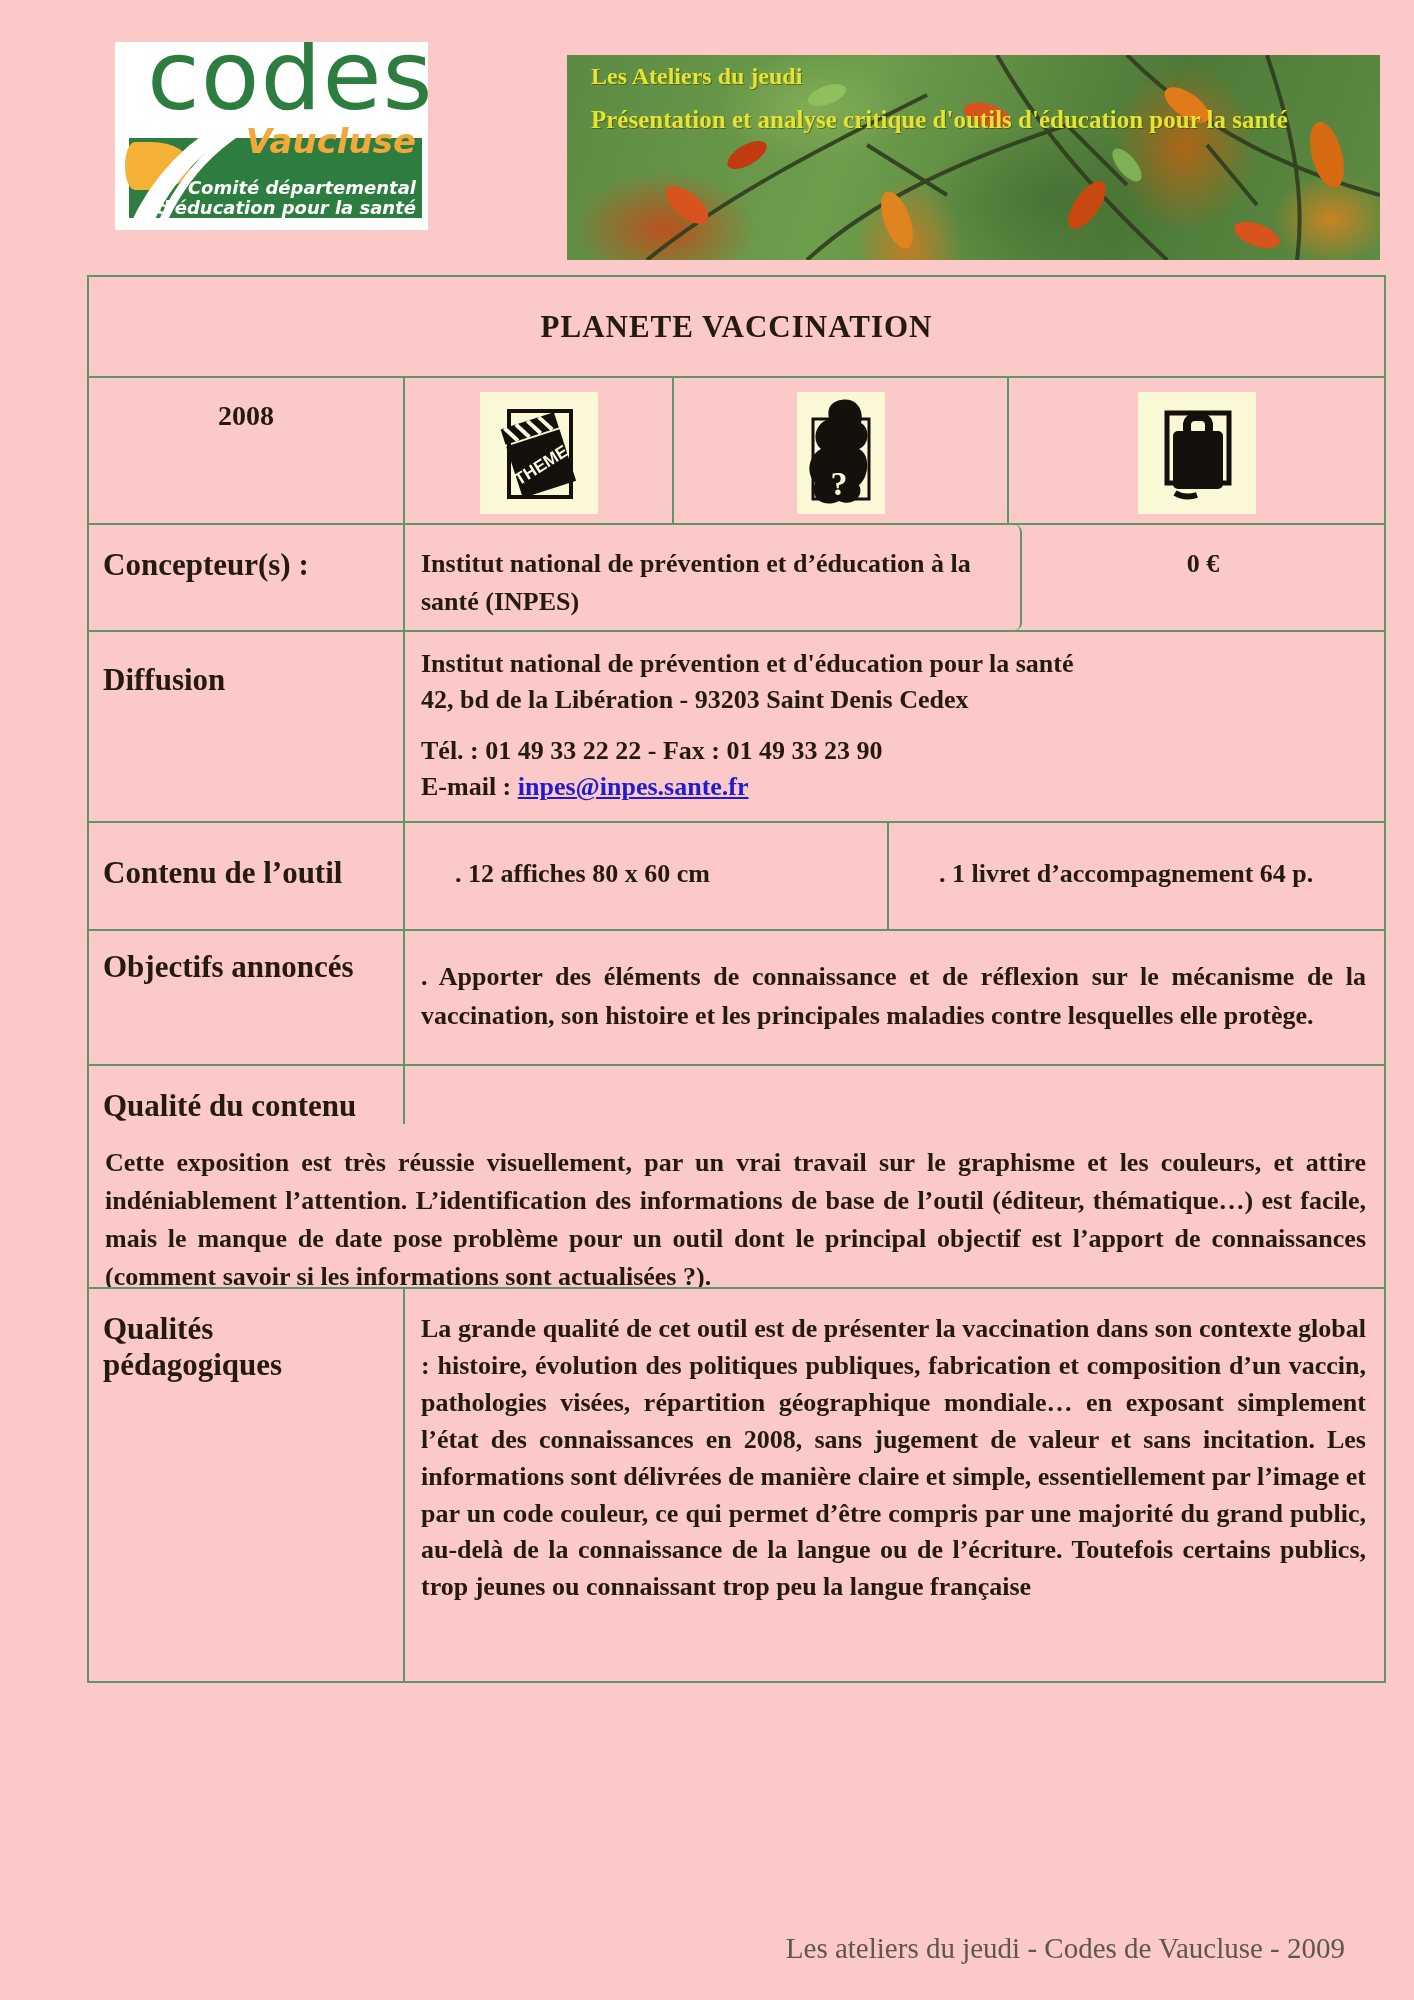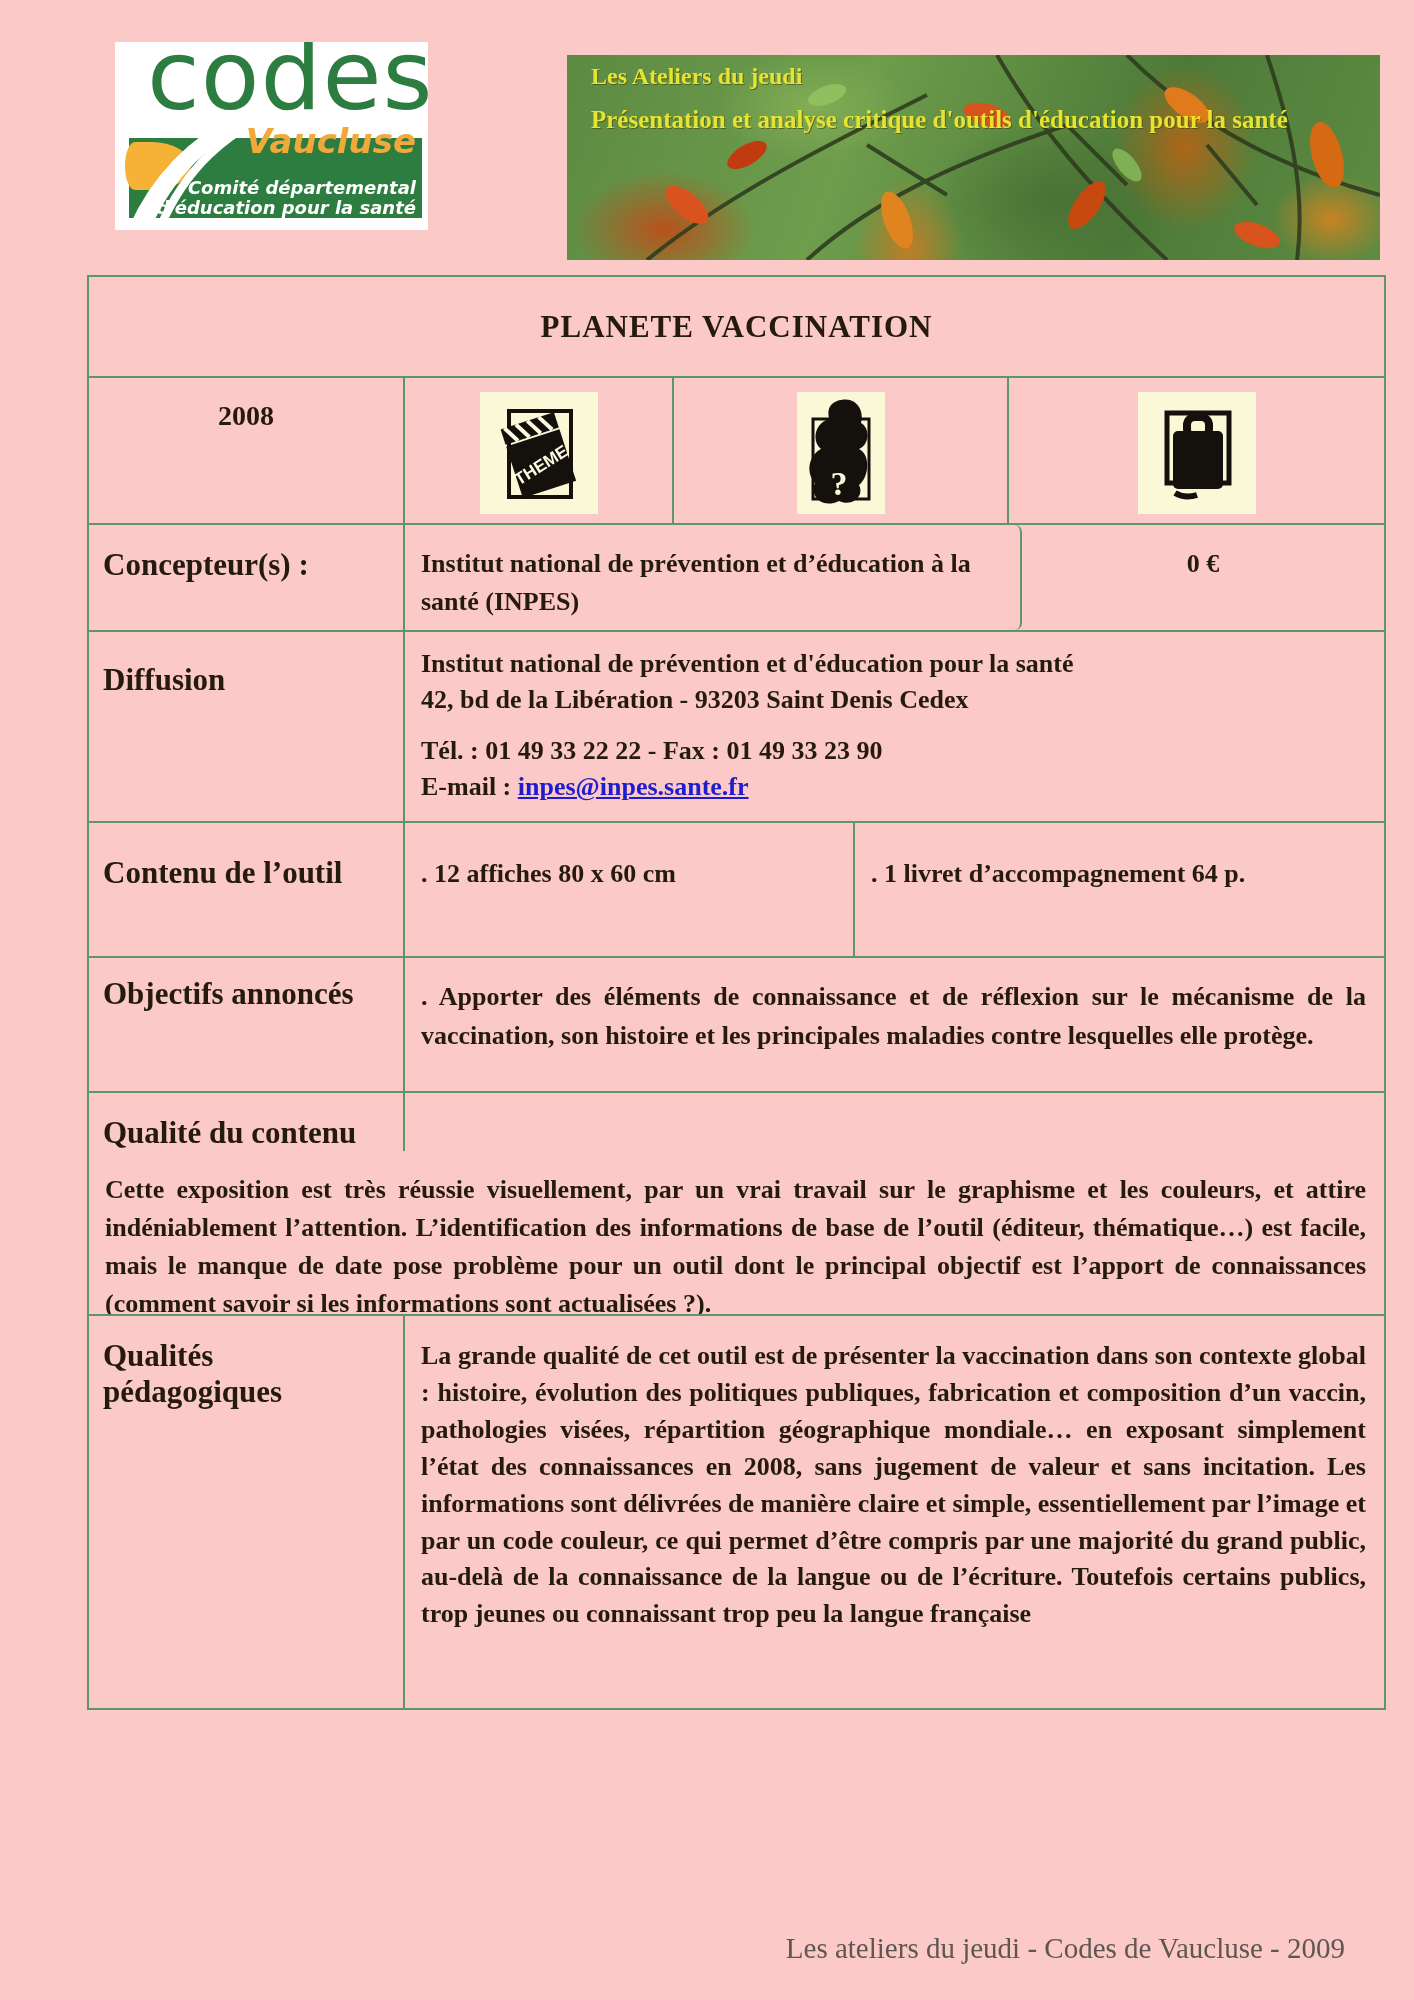--- a/index.html
+++ b/index.html
@@ -77,21 +77,21 @@
   .cell{box-sizing:border-box;border-right:2px solid #5d9768;overflow:hidden;}
   .cell:last-child{border-right:none;flex:1;}
   .bold{font-weight:bold;}
   .title-row{height:101px;}
   .title-cell{width:100%;text-align:center;padding-top:32px;
     font-size:31px;font-weight:bold;letter-spacing:1px;border-right:none;}
   .icons-row{height:147px;}
   .cote-row{height:125px;}
   .concepteur-row{height:107px;}
   .diffusion-row{height:191px;}
-  .contenu-row{height:135px;}
+  .contenu-row{height:108px;gap:34px;}
   .objectifs-row{height:135px;}
   .qualite-row{height:223px;flex-direction:column;}
   .pedago-row{height:392px;border-bottom:none;}
 
   .w1{width:316px;}
   .w2{width:269px;}
   .w3{width:335px;}
   .wconcept{width:617px;border-radius:7px;}
   .wcontenu{width:450px;}
 
@@ -105,21 +105,21 @@
   .tile-wide{width:118px;}
   .tile-narrow{width:88px;}
 
   .content{font-weight:bold;font-size:26px;line-height:1.45;padding:20px 18px 0 16px;}
   .justify{text-align:justify;}
   .price-cell{text-align:center;font-weight:bold;font-size:26px;padding-top:24px;}
   .gap{height:14px;}
   .email{color:#1f1cd0;text-decoration:underline;cursor:pointer;}
   .qualite-row .content{line-height:1.46;padding-top:20px;}
   .pedago-row .content{line-height:1.42;padding-top:22px;}
-  .objectifs-row .content{padding-top:19px;line-height:1.5;}
+  .objectifs-row .content{padding-top:26px;line-height:1.5;}
   .diffusion-row .content{padding-top:14px;line-height:1.4;}
   .diffusion-row .label-cell{padding-top:30px;}
   .contenu-row .content{padding-top:32px;}
   .contenu-row .label-cell{padding-top:32px;}
   .objectifs-row .label-cell{padding-top:18px;}
 
   
   .footer{
     position:absolute;right:69px;top:1932px;
     font-size:29px;color:#5e5650;

